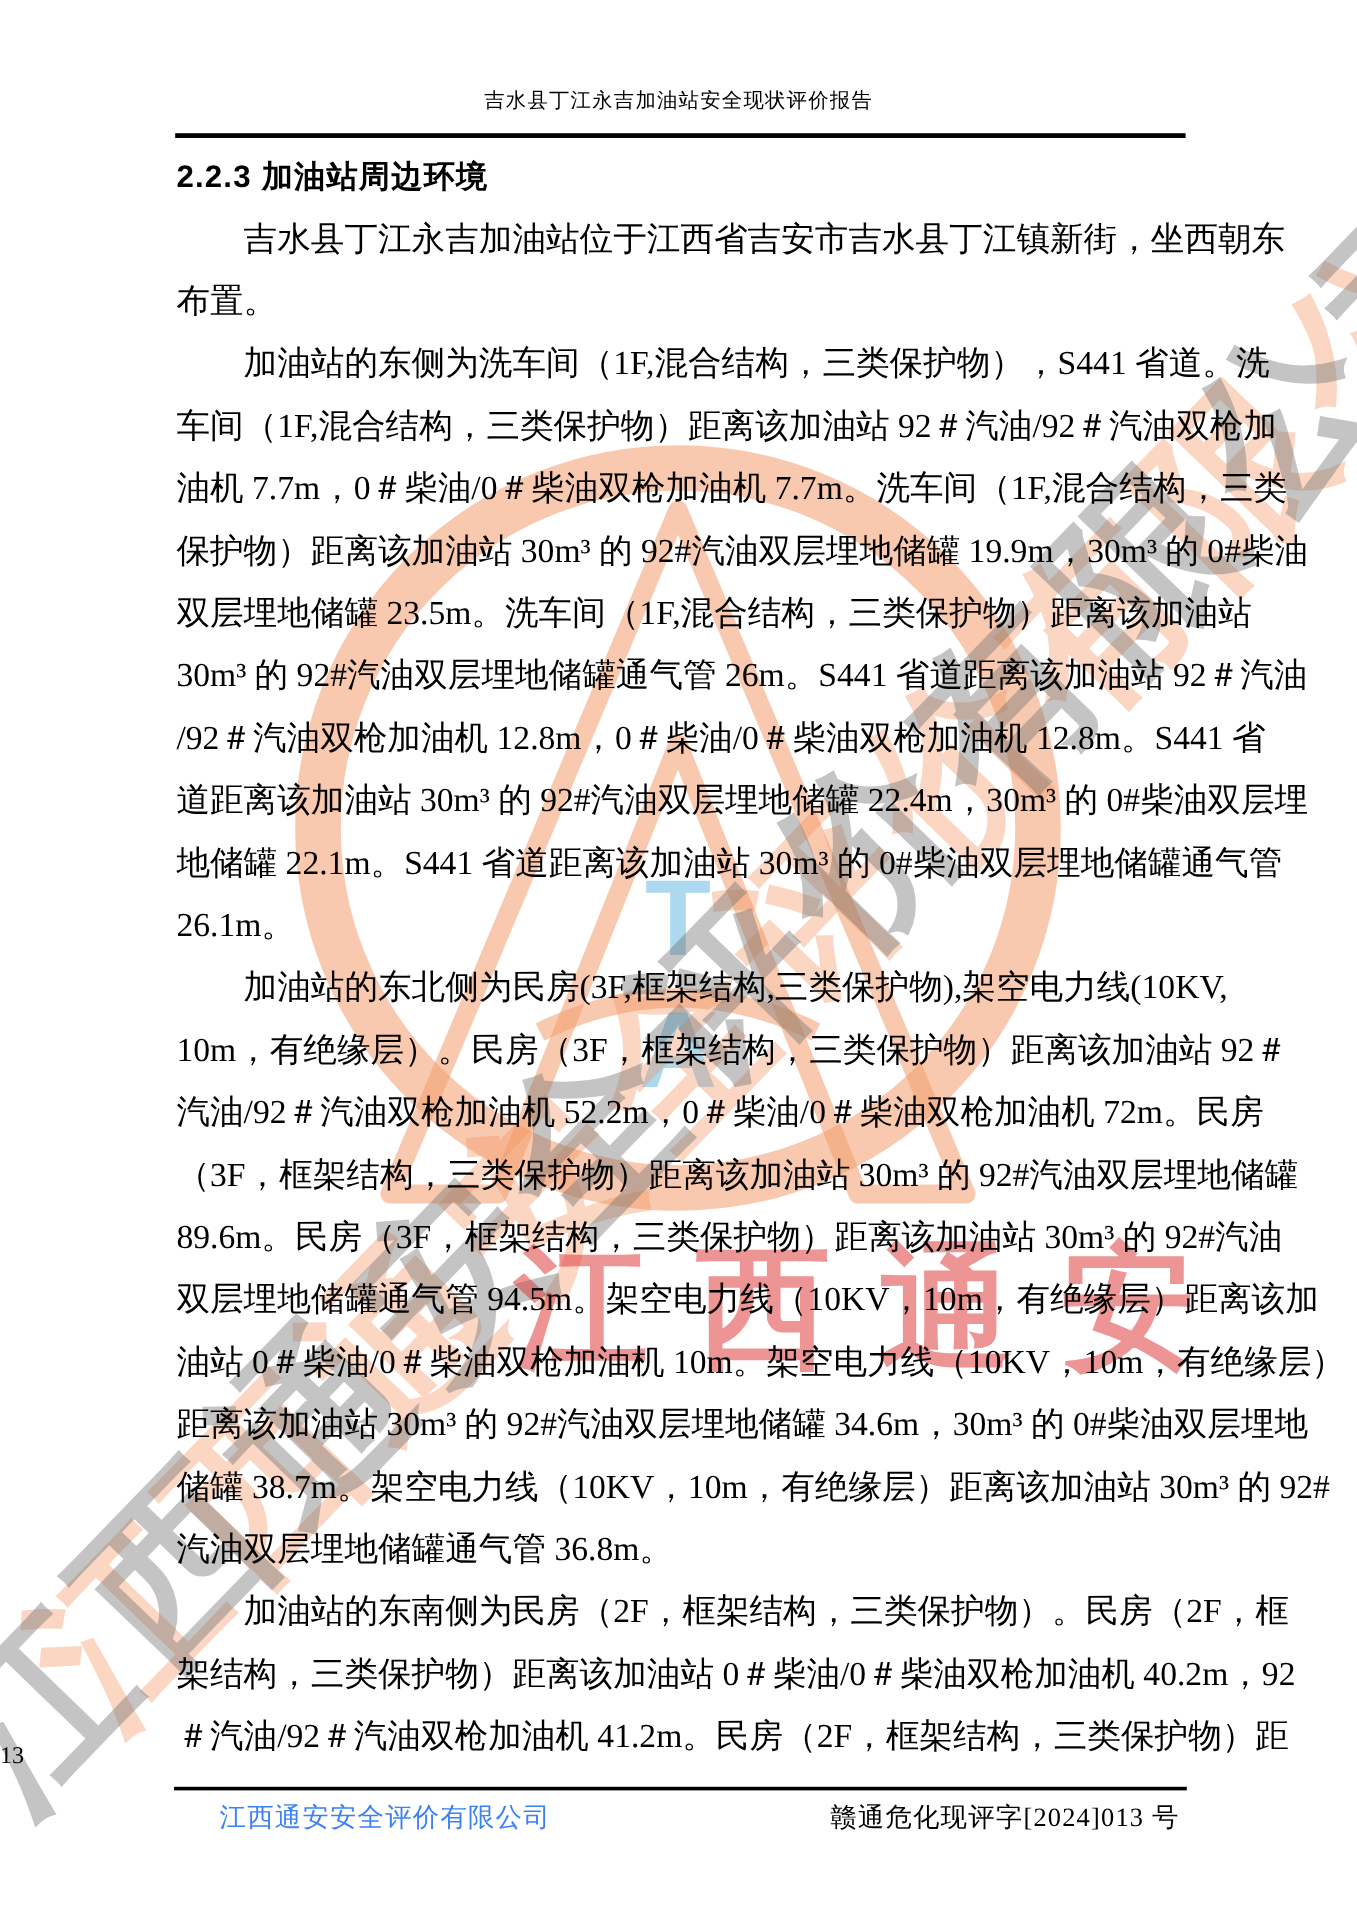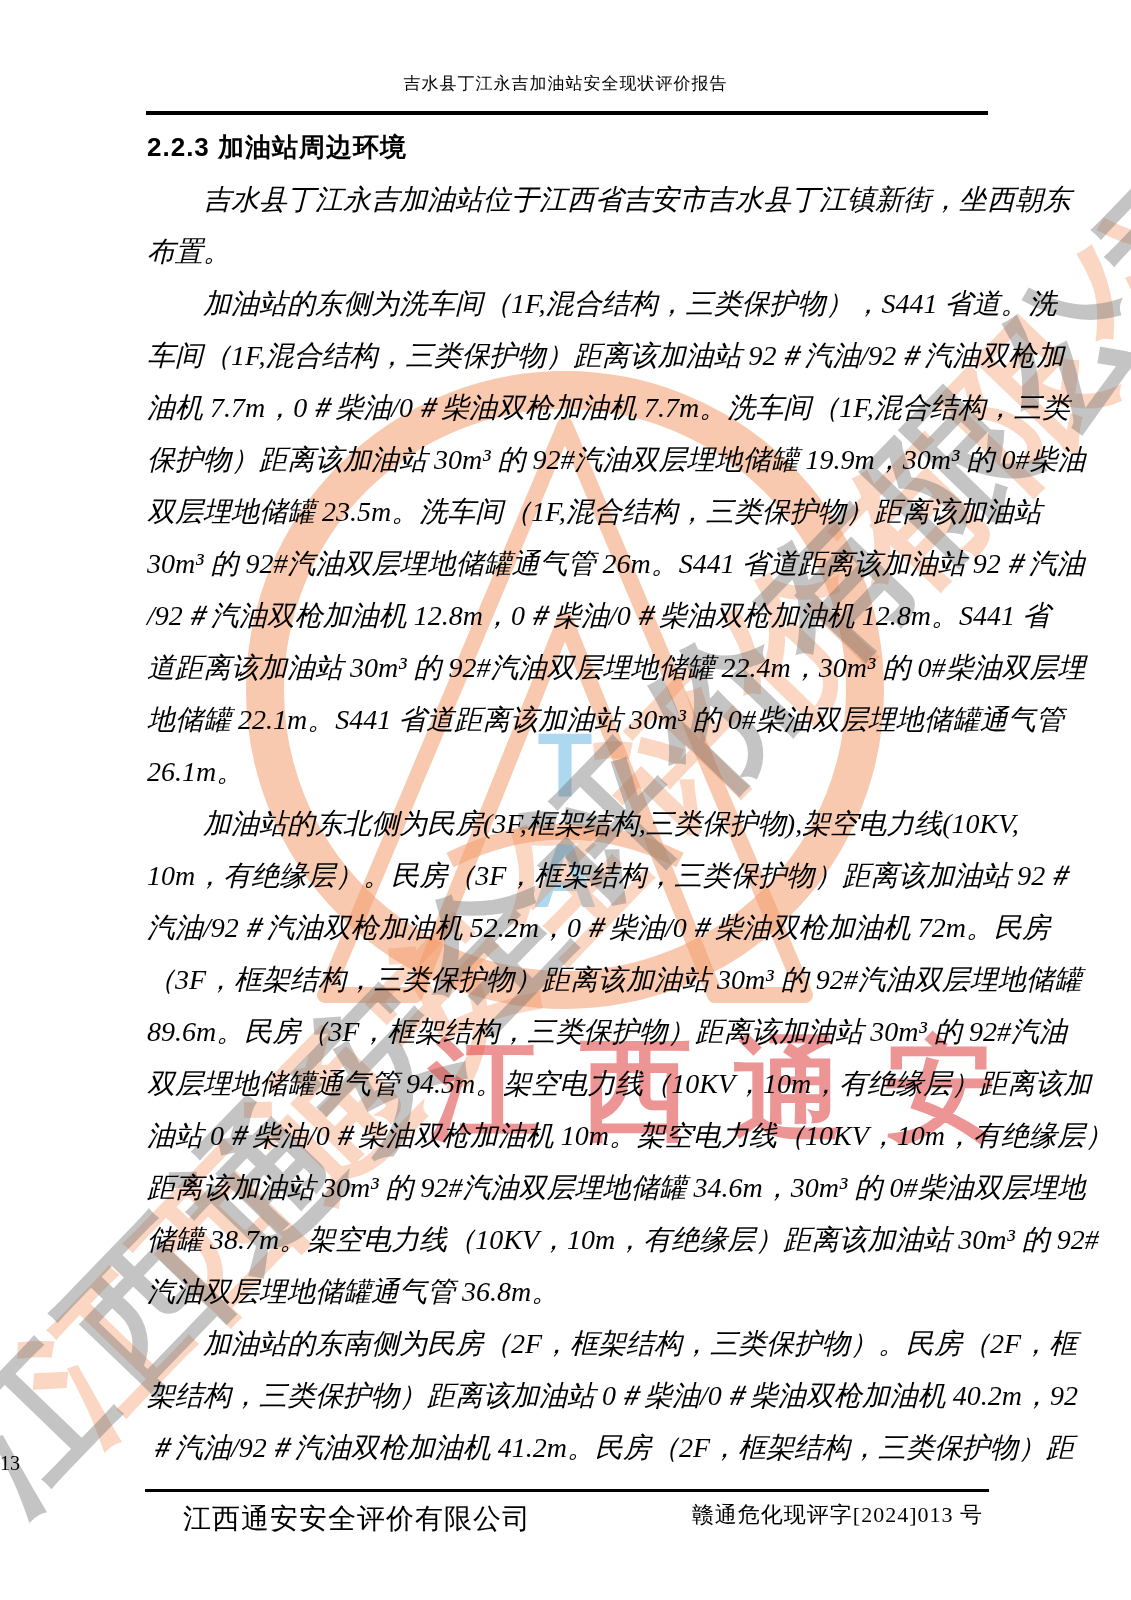--- a/index.html
+++ b/index.html
@@ -54,31 +54,31 @@
   }
   .section-heading{
     position:absolute;left:147px;top:130px;
     font-family:"Liberation Sans","DejaVu Sans",sans-serif;
     font-weight:bold;font-size:26px;color:#000;letter-spacing:1px;text-align:center;
   }
   .body-text{
     position:absolute;left:147px;top:174px;width:845px;
     font-size:28px;line-height:52px;color:#000;
   }
-  .line{height:52px;white-space:nowrap;font-style:italic;}
+  .line{height:52px;white-space:nowrap;}
   .indent{padding-left:56px;}
   .page-number{
     position:absolute;left:0;top:1452px;width:100%;
     text-align:left;font-size:20px;color:#000;
   }
   .foot-rule{
     position:absolute;left:145px;top:1489px;width:844px;height:3px;background:#000;
   }
   .footer-left{
-    position:absolute;left:183px;top:1500px;font-size:28px;color:#000000;letter-spacing:1px;
+    position:absolute;left:183px;top:1500px;font-size:22px;color:#3b82f6;letter-spacing:1px;
   }
   .footer-right{
     position:absolute;right:148px;top:1500px;font-size:22px;color:#000;letter-spacing:1px;
   }
 </style>
 </head>
 <body>
 
 <div class="page">
 

